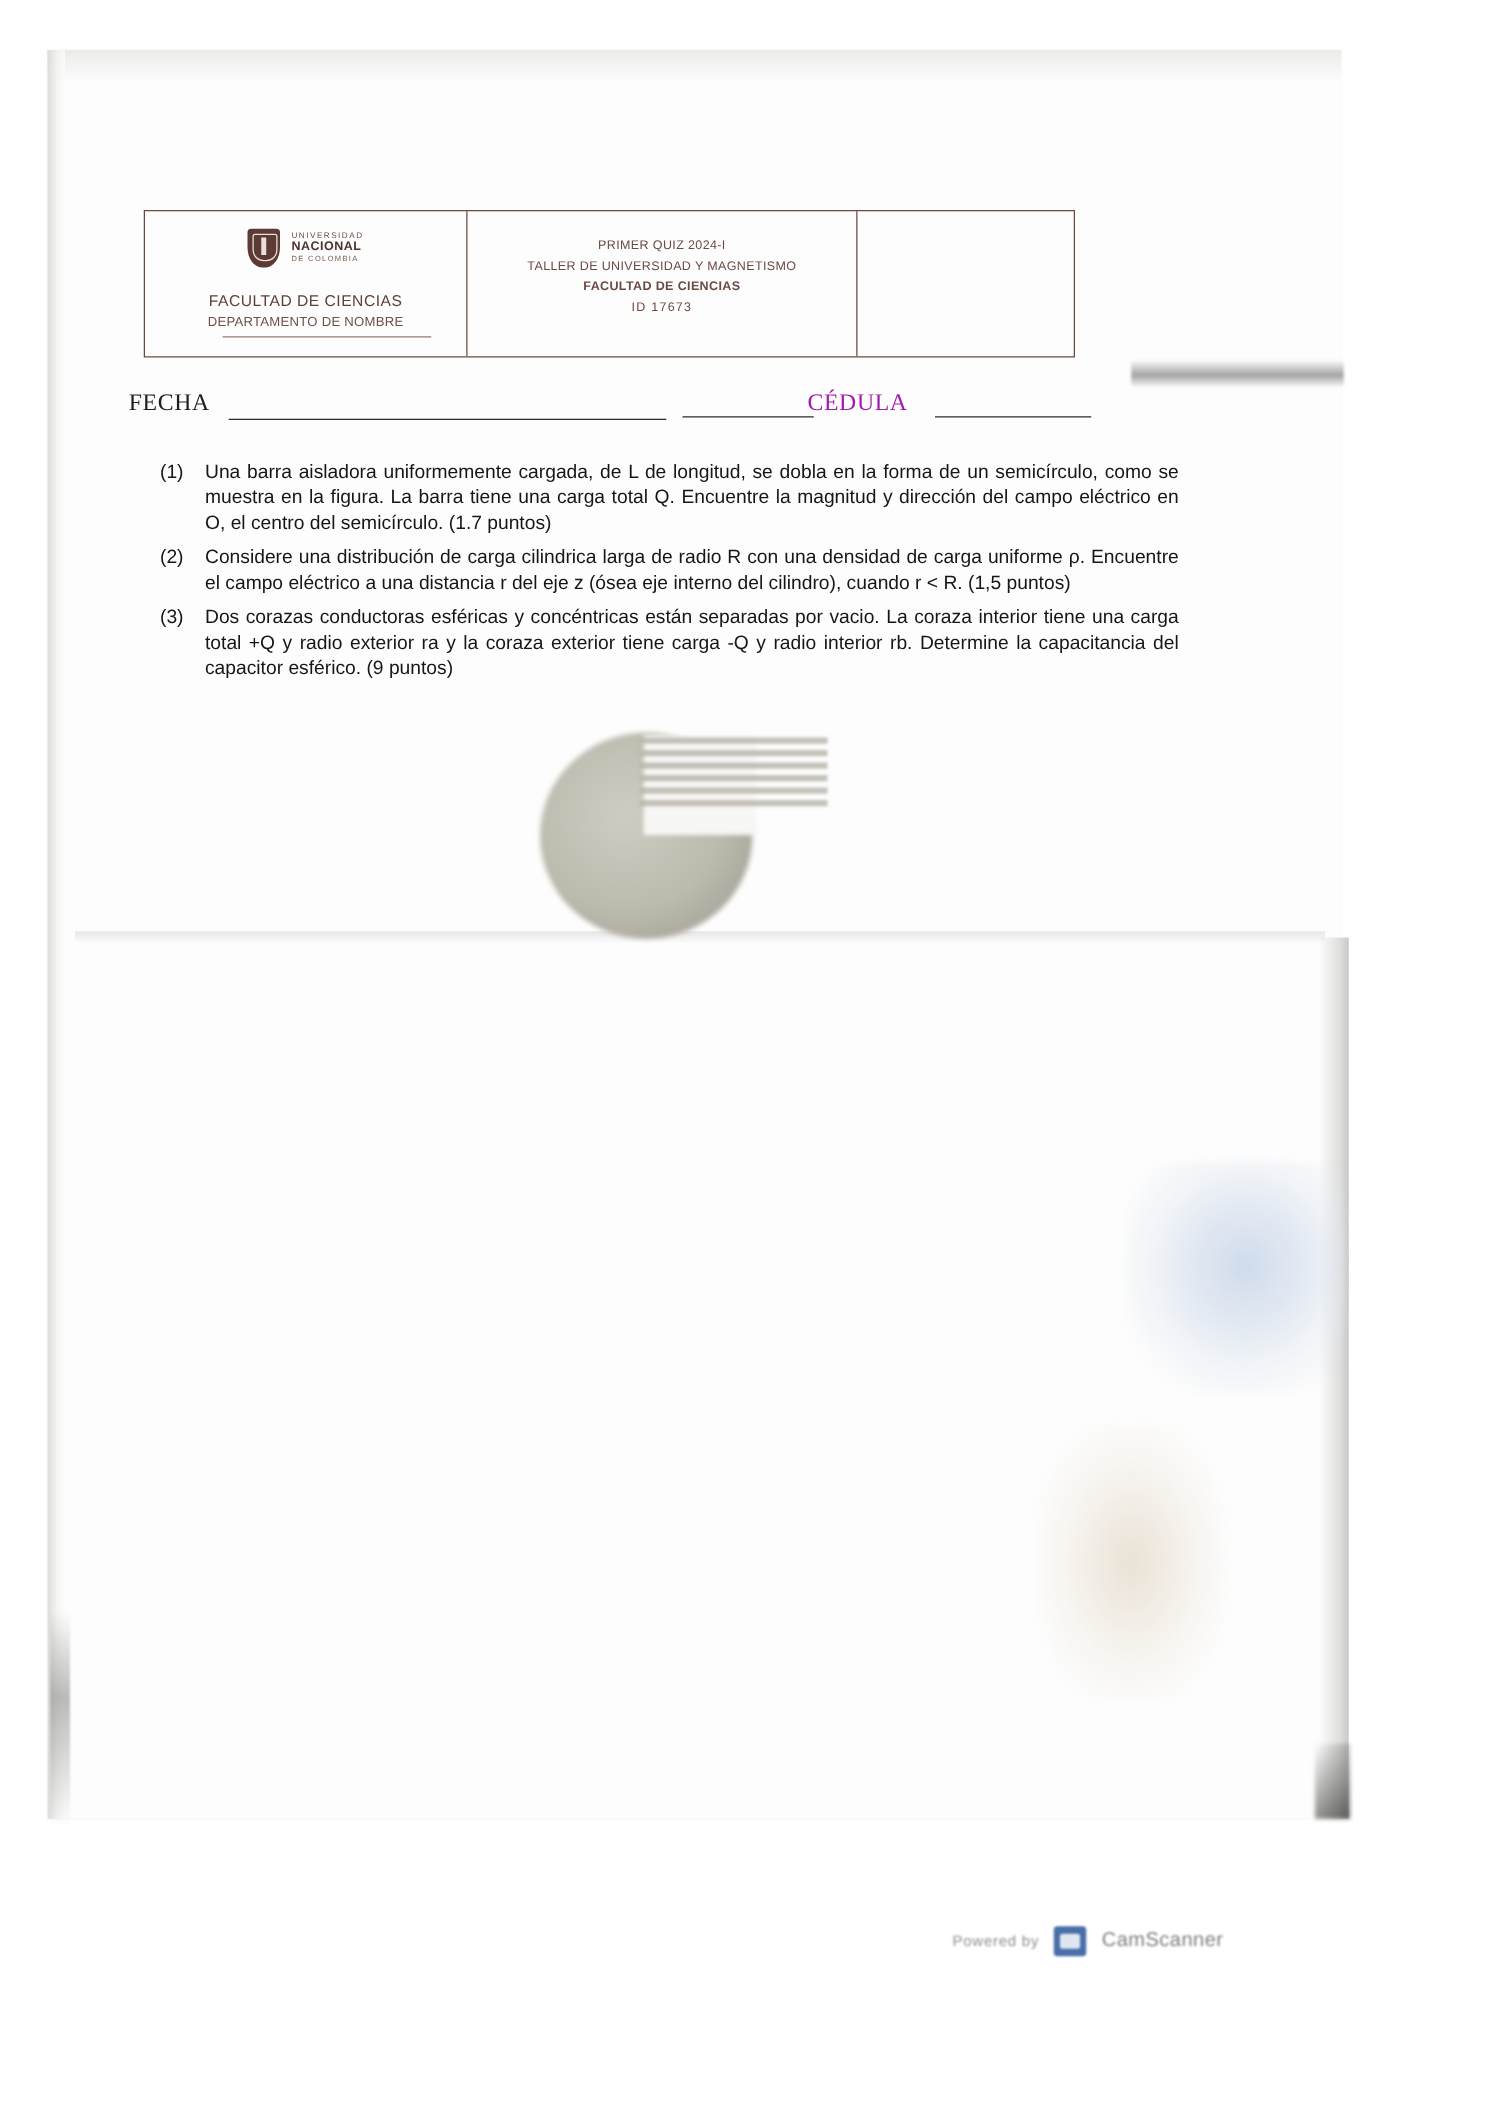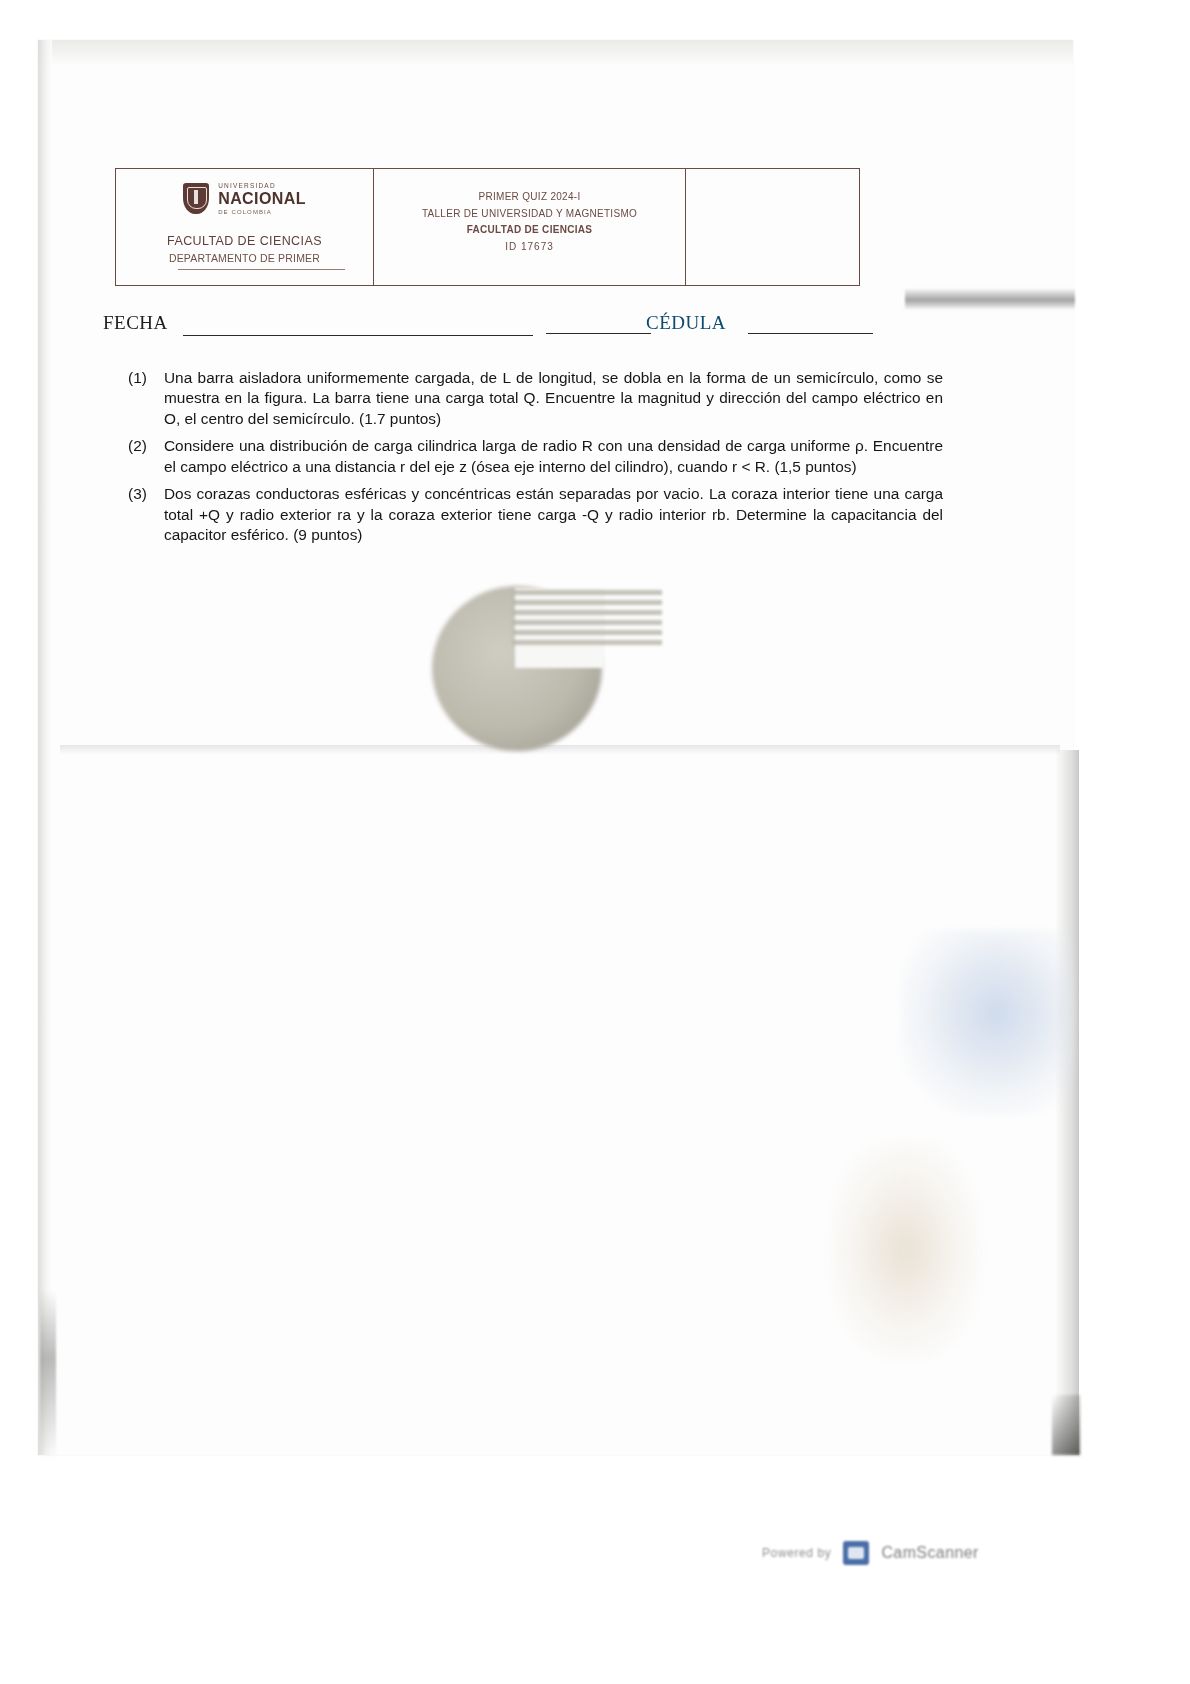--- a/index.html
+++ b/index.html
@@ -156,21 +156,21 @@
     background: #e8e0dc;
   }
   .logo-text { line-height: 1; }
   .logo-sup {
     font-size: 6.5px;
     letter-spacing: 1.2px;
     color: #6b4a42;
     display: block;
   }
   .logo-main {
-    font-size: 16px;
+    font-size: 10px;
     font-weight: bold;
     letter-spacing: 0.4px;
     color: #4e332d;
     display: block;
     margin-top: 1px;
   }
   .logo-sub {
     font-size: 6px;
     letter-spacing: 1.1px;
     color: #7a5b52;
@@ -228,21 +228,21 @@
     font-family: "Liberation Serif", serif;
     font-size: 19px;
     color: #1e1e1e;
     letter-spacing: 0.5px;
   }
   .ced-label {
     position: absolute;
     left: 543px; top: 2px;
     font-family: "Liberation Serif", serif;
     font-size: 19px;
-    color: #0c4a6e;
+    color: #a21caf;
     letter-spacing: 0.5px;
   }
   .rule {
     position: absolute;
     height: 1.4px;
     background: #2a2a2a;
   }
   .rule.r1 { left: 80px;  top: 25px; width: 350px; }
   .rule.r2 { left: 443px; top: 23px; width: 105px; }
   .rule.r3 { left: 645px; top: 23px; width: 125px; }
@@ -364,21 +364,21 @@
   <div class="ht-cell c1">
     <div class="logo-row">
       <div class="shield"></div>
       <div class="logo-text">
         <span class="logo-sup">UNIVERSIDAD</span>
         <span class="logo-main">NACIONAL</span>
         <span class="logo-sub">DE COLOMBIA</span>
       </div>
     </div>
     <div class="fac-line l1">FACULTAD DE CIENCIAS</div>
-    <div class="fac-line l2">DEPARTAMENTO DE PRIMER</div>
+    <div class="fac-line l2">DEPARTAMENTO DE NOMBRE</div>
     <div class="fac-underline"></div>
   </div>
 
   <div class="ht-cell c2">
     <div class="cline l1">PRIMER QUIZ 2024-I</div>
     <div class="cline l2">TALLER DE UNIVERSIDAD Y MAGNETISMO</div>
     <div class="cline l3">FACULTAD DE CIENCIAS</div>
     <div class="cline l4">ID  17673</div>
   </div>
 

